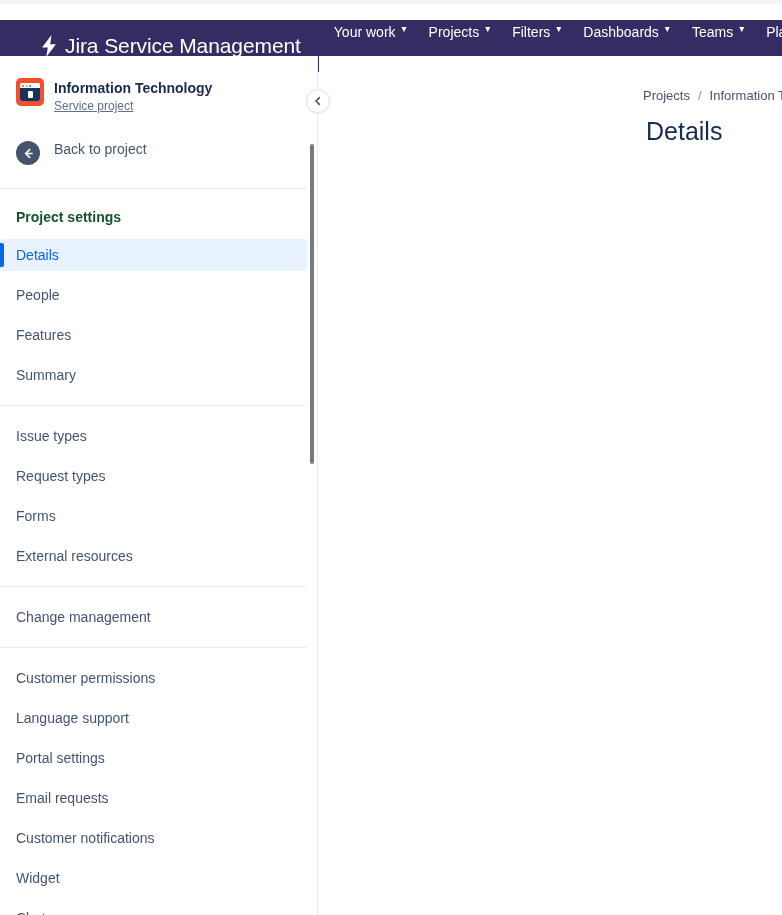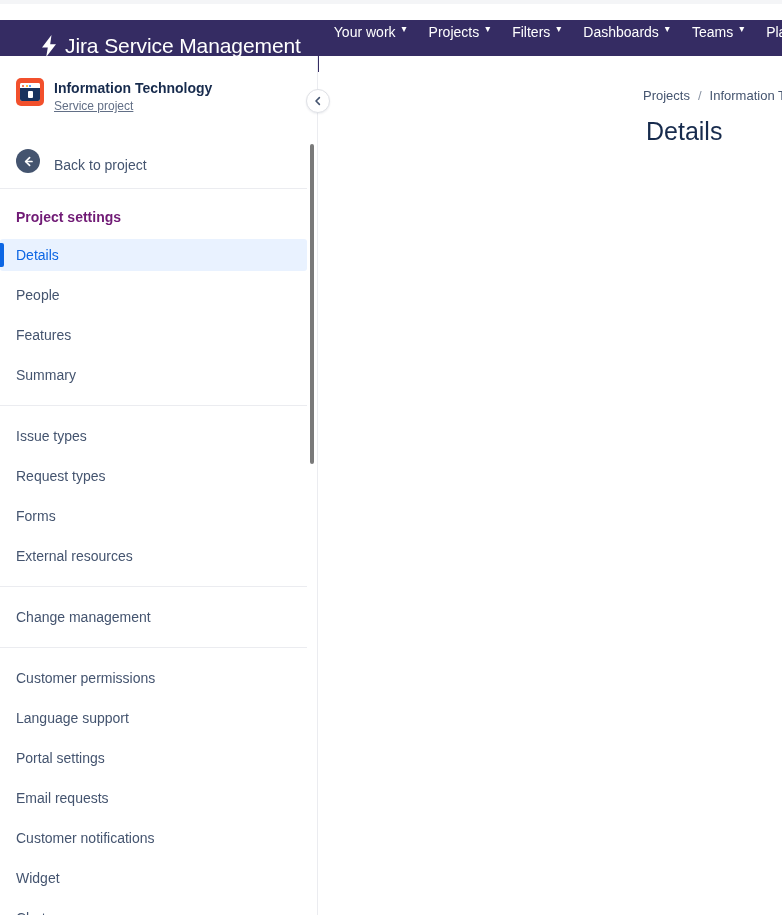--- a/index.html
+++ b/index.html
@@ -125,21 +125,21 @@
   }
   .project-type {
     font-size:12px;
     color:#626F86;
     line-height:17px;
     margin-top:1px;
     text-decoration:underline;
   }
 
   .back-row {
-    display:flex; align-items:flex-end;
+    display:flex; align-items:flex-start;
     padding:0 16px;
     margin-top:26px;
     height:32px;
     cursor:pointer;
   }
   .back-circle {
     width:24px; height:24px;
     border-radius:50%;
     background:#44546F;
     display:flex; align-items:center; justify-content:center;
@@ -149,21 +149,21 @@
   .back-label { font-size:14px; color:#44546F; }
 
   .sb-divider {
     height:1px;
     background:#ebecf0;
     margin:15px 10px 0 0;
   }
 
   .sb-section-title {
     font-size:14px; font-weight:700;
-    color:#701a75;
+    color:#14532d;
     padding:0 16px;
     margin-top:18px;
     line-height:20px;
   }
 
   .sb-list { margin-top:12px; }
   .sb-item {
     position:relative;
     display:flex; align-items:center;
     height:32px;

